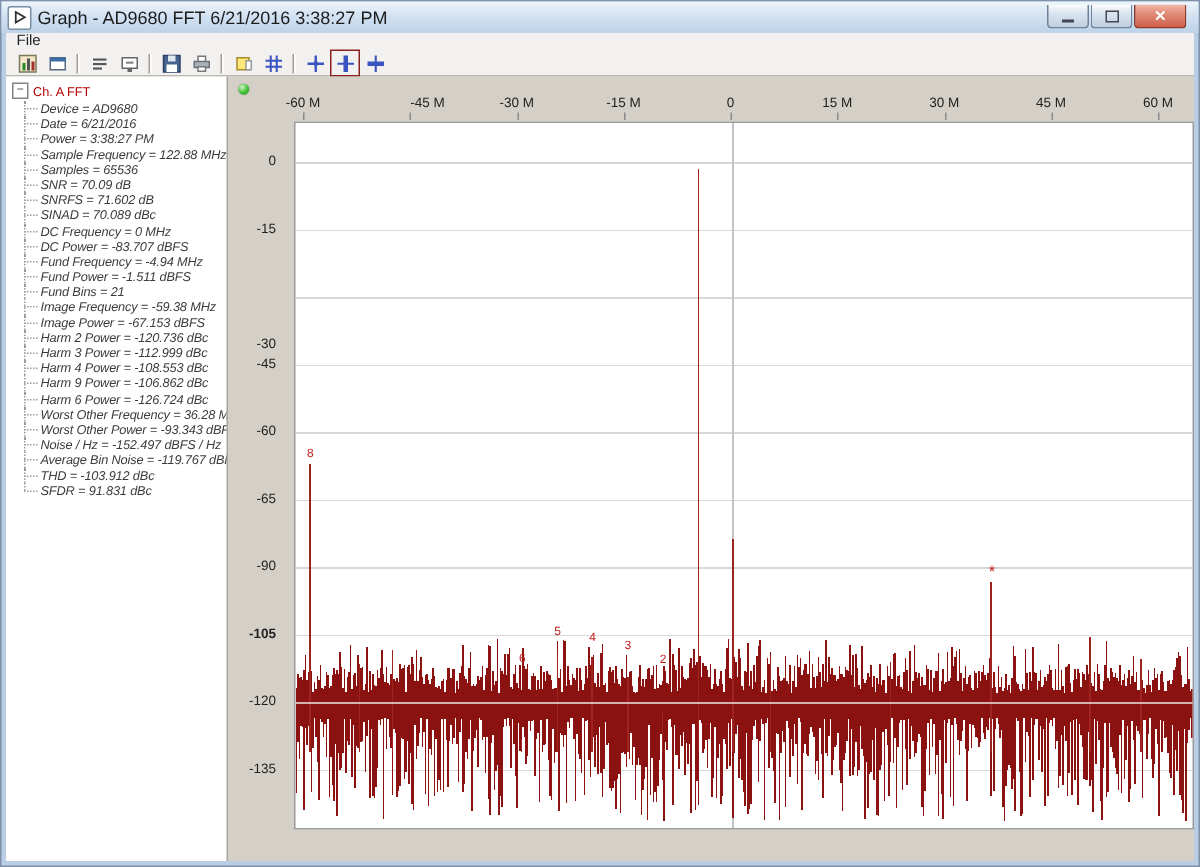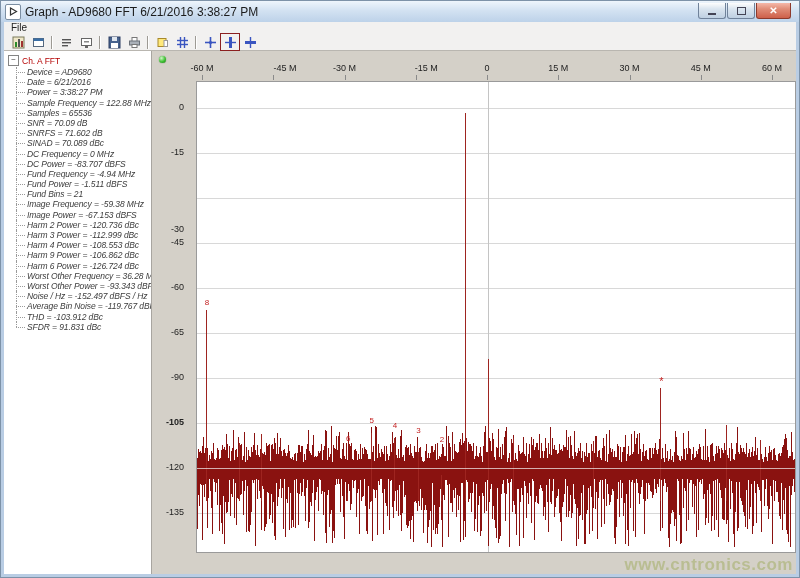--- a/index.html
+++ b/index.html
@@ -244,28 +244,27 @@
         <text x="9.9" y="222.5" font-size="8" font-family="Liberation Sans, sans-serif" fill="#c42222" text-anchor="middle">8</text>
         <text x="151.2" y="359.0" font-size="8" font-family="Liberation Sans, sans-serif" fill="#c42222" text-anchor="middle">6</text>
         <text x="174.7" y="341.0" font-size="8" font-family="Liberation Sans, sans-serif" fill="#c42222" text-anchor="middle">5</text>
         <text x="198.1" y="345.5" font-size="8" font-family="Liberation Sans, sans-serif" fill="#c42222" text-anchor="middle">4</text>
         <text x="221.6" y="350.9" font-size="8" font-family="Liberation Sans, sans-serif" fill="#c42222" text-anchor="middle">3</text>
         <text x="245.1" y="359.9" font-size="8" font-family="Liberation Sans, sans-serif" fill="#c42222" text-anchor="middle">2</text>
         <text x="464.3" y="302.9" font-size="11" font-family="Liberation Sans, sans-serif" fill="#c42222" text-anchor="middle">*</text>
       </svg>
   </div>
 
-  <div class="watermark">www.cntronics.com</div>
 <div class="xlab" style="left: 180px;">-60 M</div>
     <div class="xtick" style="left: 202px;"></div>
     <div class="xlab" style="left: 263px;">-45 M</div>
     <div class="xtick" style="left: 273.25px;"></div>
     <div class="xlab" style="left: 322.5px;">-30 M</div>
     <div class="xtick" style="left: 344.5px;"></div>
-    <div class="xlab" style="left: 393.75px; text-align: right;">-15 M</div>
+    <div class="xlab" style="left: 393.75px;">-15 M</div>
     <div class="xtick" style="left: 415.75px;"></div>
     <div class="xlab" style="left: 465px;">0</div>
     <div class="xtick" style="left: 487px;"></div>
     <div class="xlab" style="left: 536.25px;">15 M</div>
     <div class="xtick" style="left: 558.25px;"></div>
     <div class="xlab" style="left: 607.5px;">30 M</div>
     <div class="xtick" style="left: 629.5px;"></div>
     <div class="xlab" style="left: 678.75px;">45 M</div>
     <div class="xtick" style="left: 700.75px;"></div>
     <div class="xlab" style="left: 750px;">60 M</div>

